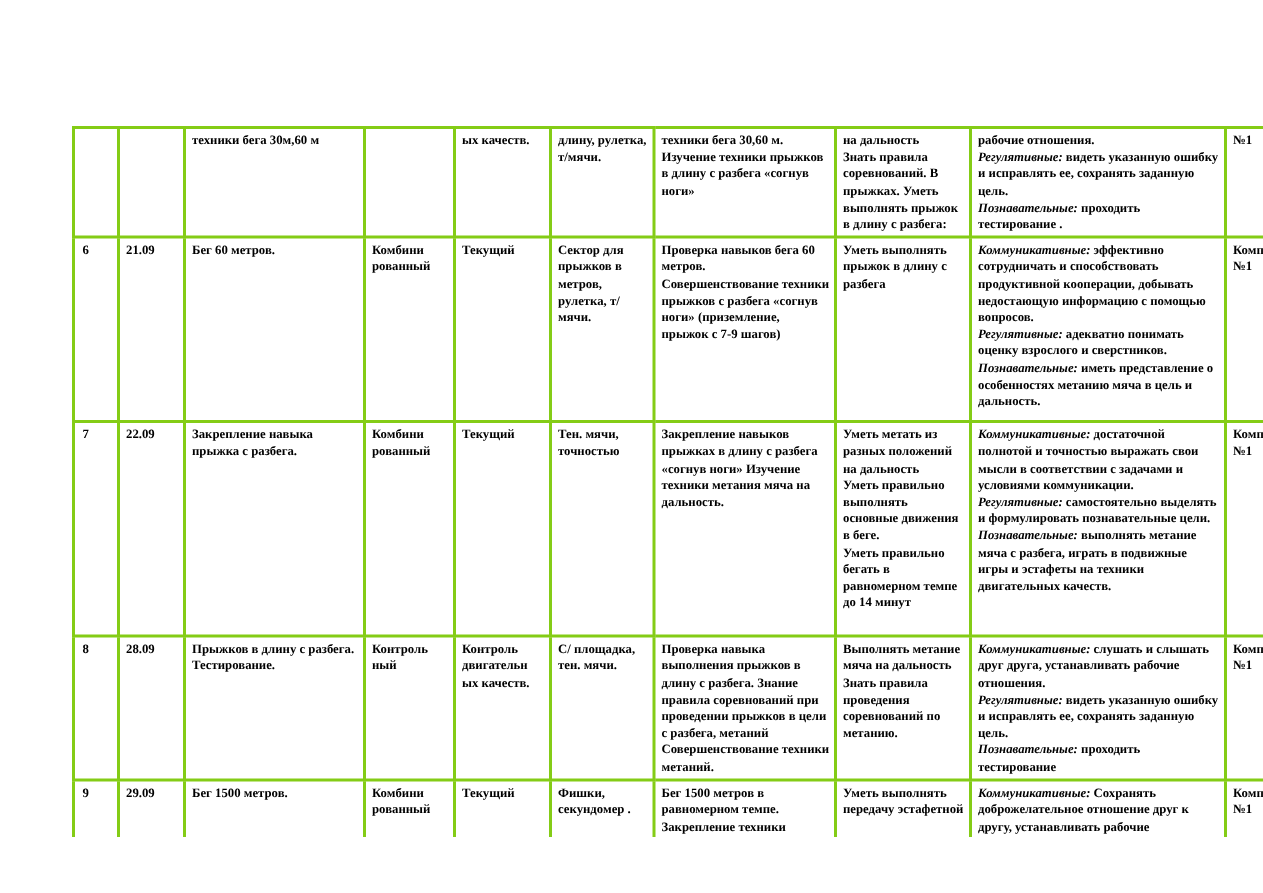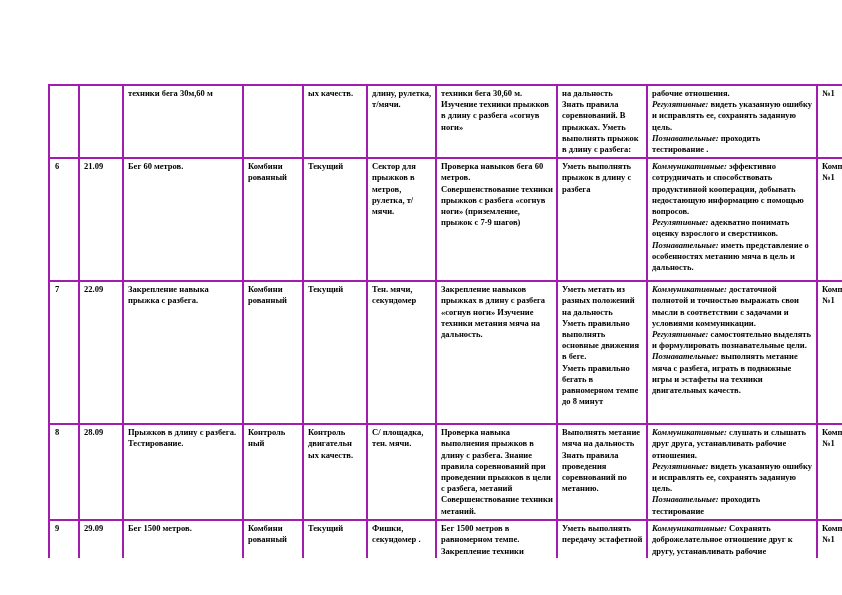--- a/index.html
+++ b/index.html
@@ -23,21 +23,21 @@
     width: 794px;
     height: 474px;
     overflow: hidden;
   }
   table.plan {
     border-collapse: collapse;
     table-layout: fixed;
     width: 828px;
   }
   table.plan td {
-    border: 2px solid #a21caf;
+    border: 2px solid #84cc16;
     vertical-align: top;
     padding: 2px 3px 2px 4px;
     font-size: 8.5px;
     font-weight: bold;
     line-height: 11.2px;
     white-space: pre-line;
     overflow: hidden;
     word-wrap: break-word;
   }
   table.plan td.c-num { padding-left: 5px; }
@@ -94,25 +94,25 @@
 </span><span class="it">Познавательные:</span><span> иметь представление о особенностях метанию мяча в цель и дальность.</span></td>
             <td class="c-homework">Комплекс №1</td>
           </tr>
           <tr style="height: 143px;">
             <td class="c-num">7</td>
             <td class="c-date">22.09</td>
             <td class="c-topic">Закрепление навыка прыжка с разбега.</td>
             <td class="c-type">Комбини
 рованный</td>
             <td class="c-control">Текущий</td>
-            <td class="c-equipment">Тен. мячи, секундомер</td>
+            <td class="c-equipment">Тен. мячи, точностью</td>
             <td class="c-content">Закрепление навыков прыжках в длину с разбега «согнув ноги» Изучение техники метания мяча на дальность.</td>
             <td class="c-requirements">Уметь метать из разных положений на дальность
 Уметь правильно выполнять основные движения в беге.
-Уметь правильно бегать в равномерном темпе до 8 минут</td>
+Уметь правильно бегать в равномерном темпе до 14 минут</td>
             <td class="c-uud"><span class="it">Коммуникативные:</span><span> достаточной полнотой и точностью выражать свои мысли в соответствии с задачами и условиями коммуникации.
 </span><span class="it">Регулятивные:</span><span> самостоятельно выделять  и формулировать познавательные цели.
 </span><span class="it">Познавательные:</span><span>  выполнять метание мяча с разбега, играть в подвижные игры и эстафеты на техники  двигательных качеств.</span></td>
             <td class="c-homework">Комплекс №1</td>
           </tr>
           <tr style="height: 96px;">
             <td class="c-num">8</td>
             <td class="c-date">28.09</td>
             <td class="c-topic">Прыжков в длину с разбега. Тестирование.</td>
             <td class="c-type">Контроль

